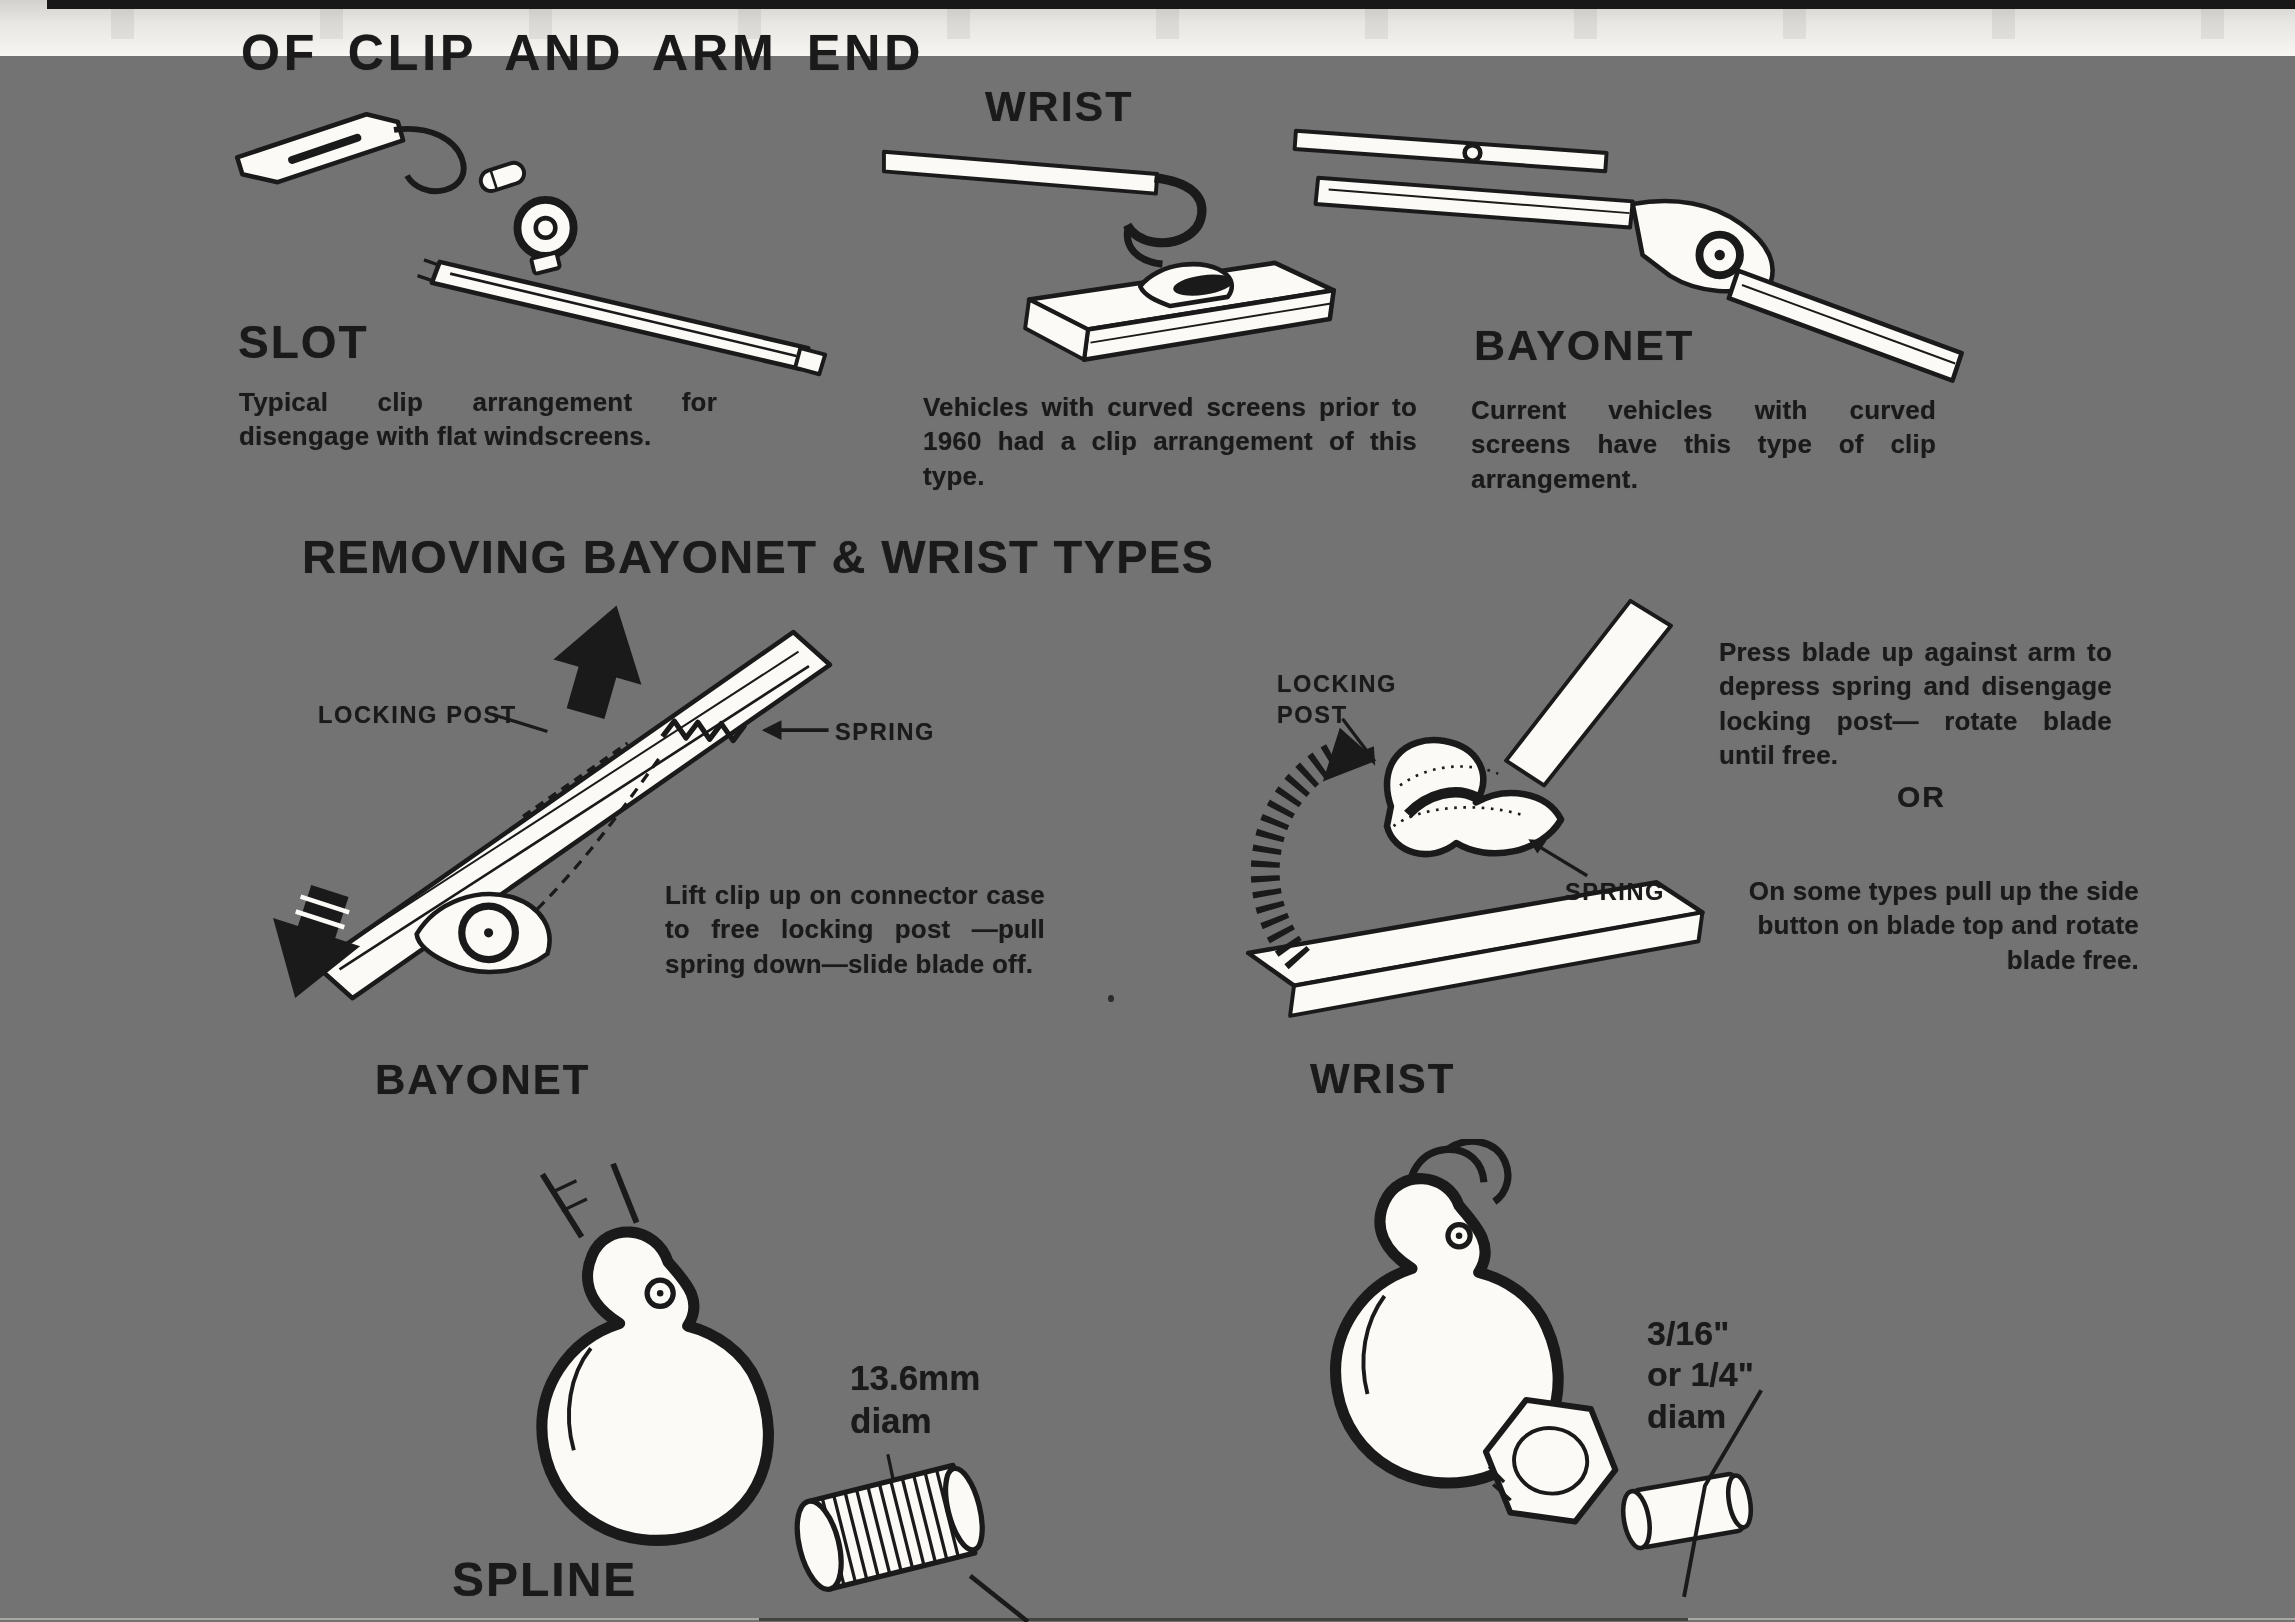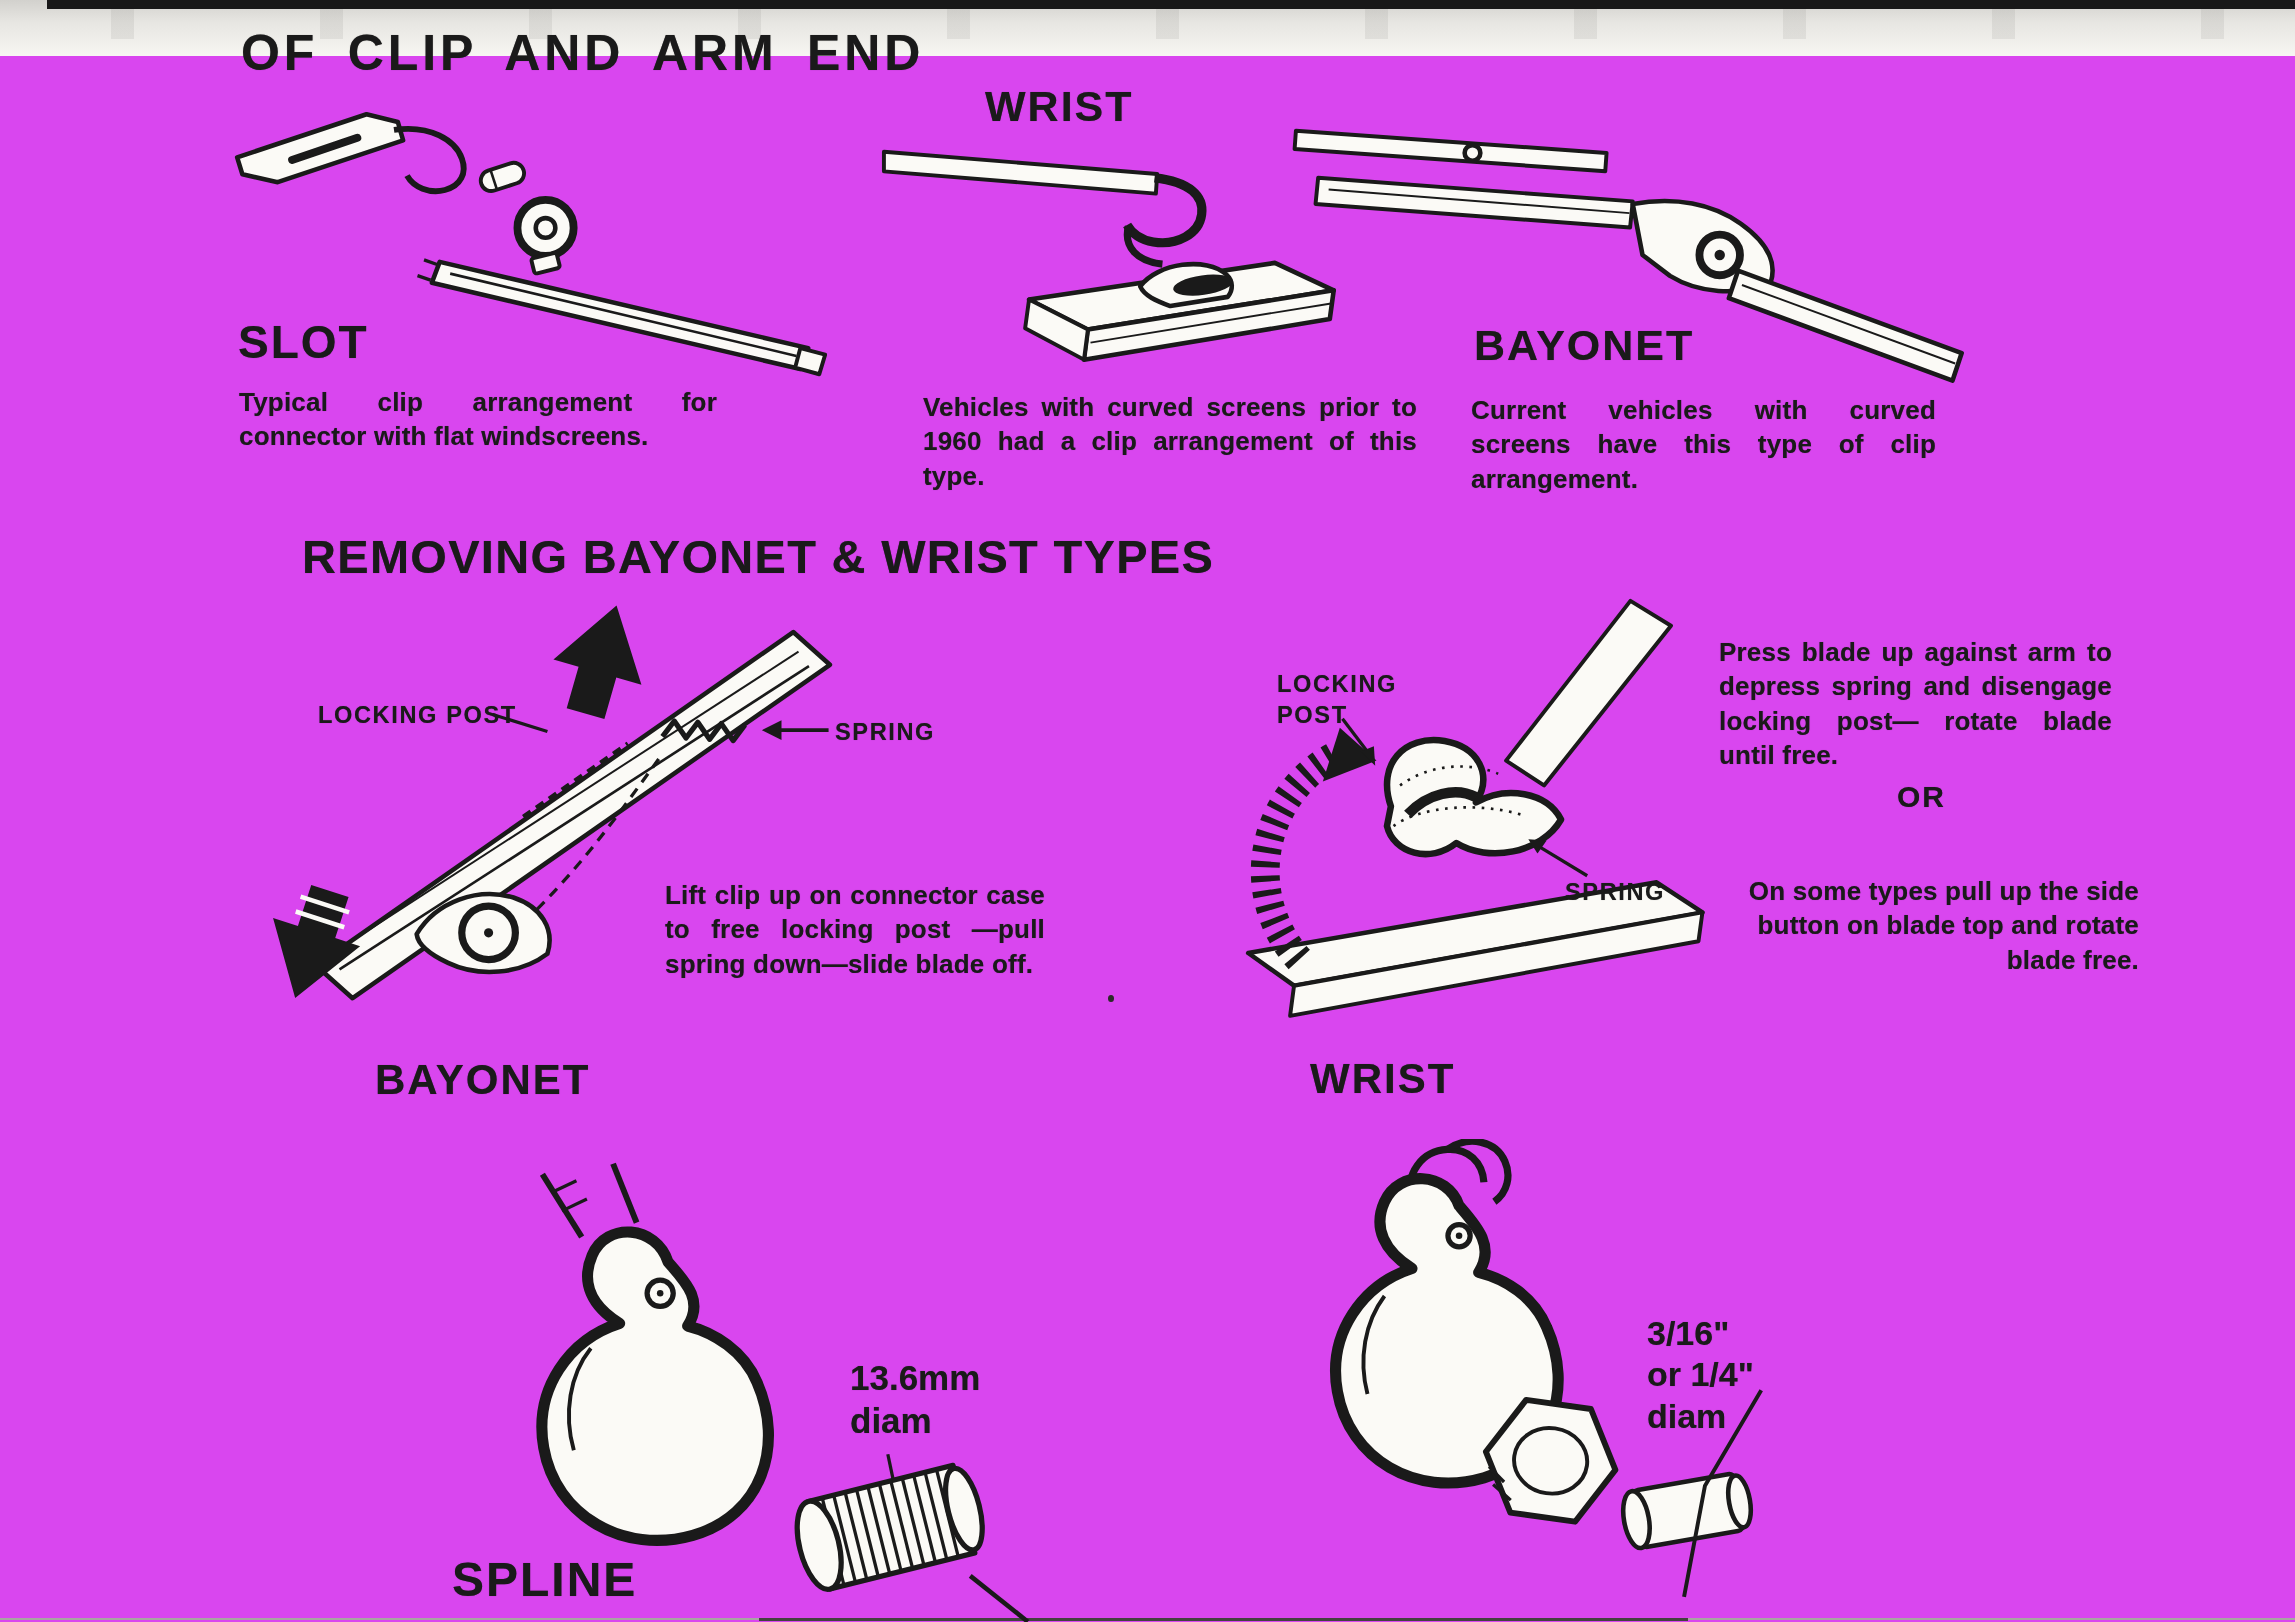--- a/index.html
+++ b/index.html
@@ -1,17 +1,17 @@
 <!DOCTYPE html>
 <html style="font-size:10.5px"><head>
 <meta charset="utf-8">
 <style>
   html,body{margin:0;padding:0;background:#dddcd9;}
   .page{
-    position:relative;width:2295px;height:1623px;background:#d946ef;overflow:hidden;
+    position:relative;width:2295px;height:1623px;background:#737373;overflow:hidden;
     font-family:"Liberation Sans","DejaVu Sans",sans-serif;color:#1a1a1a;
   }
   .abs{position:absolute;}
   .title{font-size:50px;font-weight:700;letter-spacing:3.9px;word-spacing:11.8px;text-shadow:0 0 0.7px rgba(25,25,25,.65);}
   .h2{font-size:47px;font-weight:700;letter-spacing:1.3px;text-shadow:0 0 0.7px rgba(25,25,25,.65);}
   .fig-label{font-weight:700;letter-spacing:2px;text-shadow:0 0 0.7px rgba(25,25,25,.6);}
   .cap{font-size:26px;font-weight:700;line-height:1.32;text-align:justify;letter-spacing:0.2px;text-shadow:0 0 0.7px rgba(25,25,25,.5);}
   .cap-left{text-align:right;}
   .small-label{font-size:23.6px;font-weight:700;letter-spacing:1.6px;line-height:1.3;white-space:pre-line;text-shadow:0 0 0.7px rgba(25,25,25,.55);}
   .dim{font-weight:700;white-space:pre-line;line-height:1.22;text-shadow:0 0 0.7px rgba(25,25,25,.55);}
@@ -58,21 +58,21 @@
       <circle cx="484" cy="208" r="15" fill="none" stroke-width="7"></circle>
       <rect x="464" y="250" width="40" height="24" rx="4" stroke-width="6" transform="rotate(-14 484 262)"></rect>
       <polygon points="322,260 886,392 874,424 310,292" stroke-width="7"></polygon>
       <line x1="338" y1="278" x2="868" y2="404" stroke-width="4" fill="none"></line>
       <polygon points="874,392 912,402 903,432 866,422" stroke-width="6"></polygon>
       <line x1="318" y1="264" x2="298" y2="257" stroke-width="5"></line>
       <line x1="308" y1="288" x2="288" y2="281" stroke-width="5"></line>
     </g>
   </svg>
   <div class="abs fig-label" style="left:238px;top:315px;font-size:46px;">SLOT</div>
-  <div class="abs cap" style="left:239px;top:385px;width:478px;">Typical clip arrangement for connector with flat windscreens.</div>
+  <div class="abs cap" style="left:239px;top:385px;width:478px;">Typical clip arrangement for disengage with flat windscreens.</div>
 
   <div class="abs fig-label" style="left:985px;top:82px;font-size:43px;">WRIST</div>
   <svg class="abs" style="left:880px;top:128px;" width="523" height="275" viewBox="0 0 800 420">
     <g fill="#fbfaf6" stroke="#1a1a1a" stroke-linejoin="round">
       <polygon points="6,36 424,70 422,100 6,66" stroke-width="6"></polygon>
       <path d="M420,76 C474,82 496,104 492,132 C488,162 454,180 418,174 C400,171 386,162 378,148" fill="none" stroke-width="14"></path>
       <path d="M380,150 C372,182 394,204 432,208" fill="none" stroke-width="11"></path>
       <polygon points="228,262 604,206 694,248 318,308" stroke-width="7"></polygon>
       <polygon points="318,308 694,248 688,292 312,354" stroke-width="7"></polygon>
       <line x1="322" y1="328" x2="690" y2="268" stroke-width="3" fill="none"></line>

